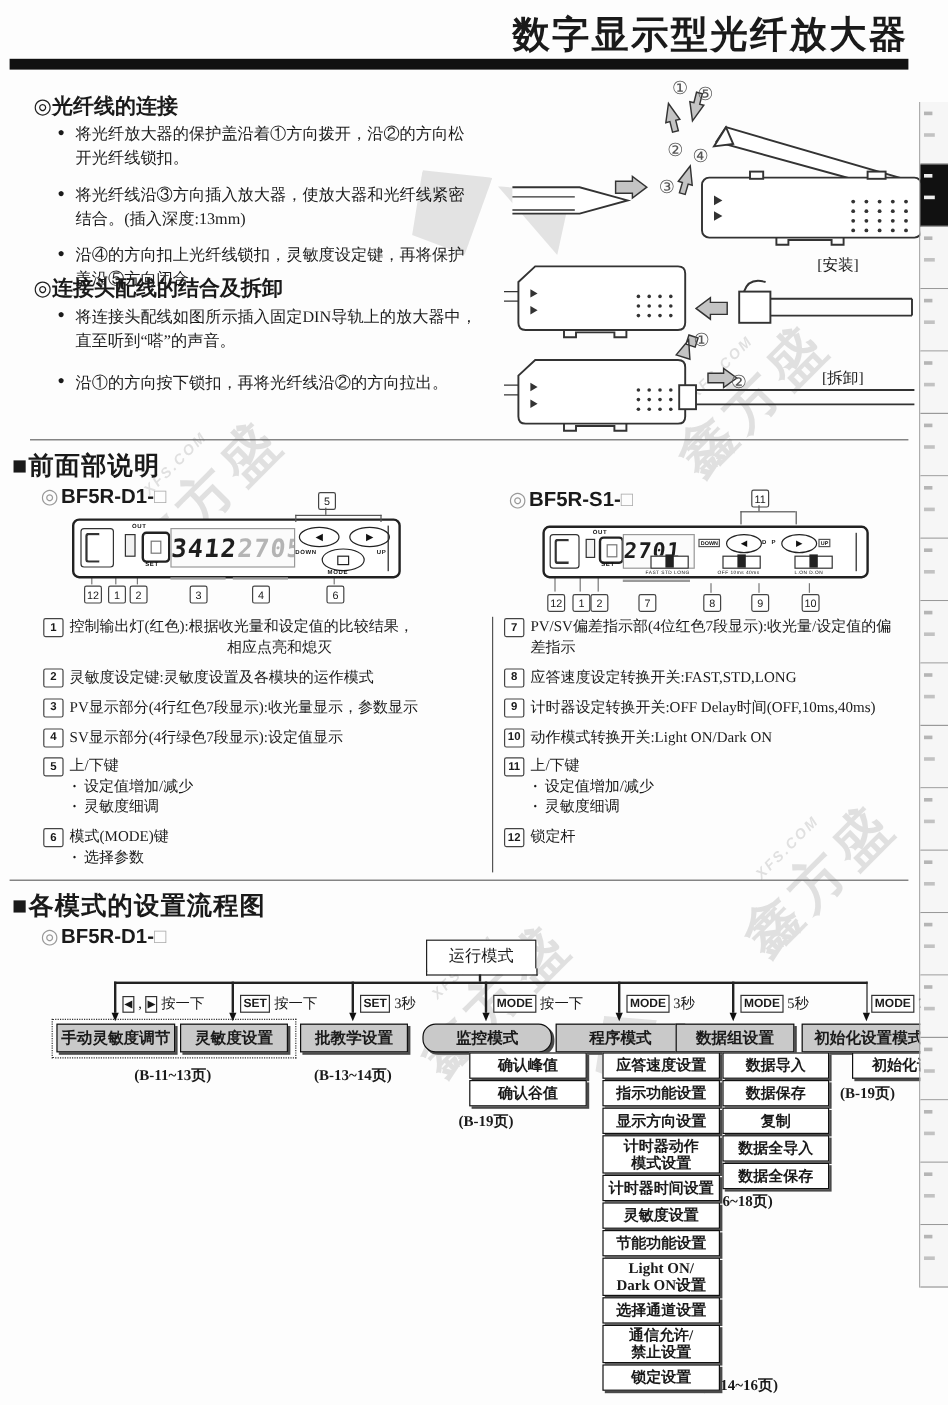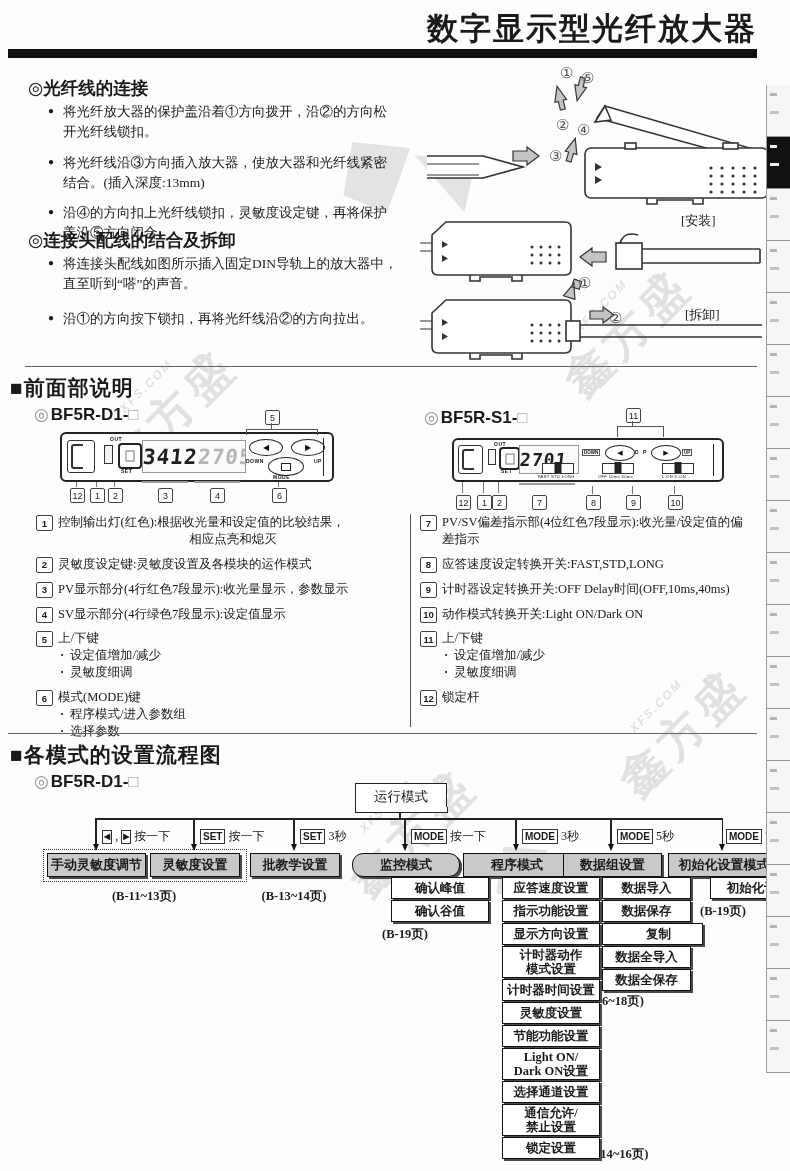--- a/index.html
+++ b/index.html
@@ -446,21 +446,20 @@
     </div>
     <div class="lg-item">
       <span class="lg-num">5</span>
       <span>上/下键</span>
       <div class="lg-bullet">设定值增加/减少</div>
       <div class="lg-bullet">灵敏度细调</div>
     </div>
     <div class="lg-item">
       <span class="lg-num">6</span>
       <span>模式(MODE)键</span>
-      <div class="lg-bullet">程序模式/进入参数组</div>
       <div class="lg-bullet">选择参数</div>
     </div>
   </div>
 
   <div class="legend" style="left:420px;top:514px;width:335px;">
     <div class="lg-item">
       <span class="lg-num">7</span>
       <span>PV/SV偏差指示部(4位红色7段显示):收光量/设定值的偏差指示</span>
     </div>
     <div class="lg-item">
@@ -573,19 +572,19 @@
   <div class="flow-sub" style="left:468px;top:1025px;width:96px;height:20px;">节能功能设置</div>
   <div class="flow-sub" style="left:468px;top:1048px;width:96px;height:30px;">Light ON/
 Dark ON设置</div>
   <div class="flow-sub" style="left:468px;top:1081px;width:96px;height:20px;">选择通道设置</div>
   <div class="flow-sub" style="left:468px;top:1104px;width:96px;height:30px;">通信允许/
 禁止设置</div>
   <div class="flow-sub" style="left:468px;top:1137px;width:96px;height:20px;">锁定设置</div>
 
   <div class="flow-sub" style="left:568px;top:877px;width:87px;height:20px;">数据导入</div>
   <div class="flow-sub" style="left:568px;top:900px;width:87px;height:20px;">数据保存</div>
-  <div class="flow-sub" style="left:568px;top:923px;width:87px;height:20px;padding-left:12px;">复制</div>
+  <div class="flow-sub" style="left:568px;top:923px;width:87px;height:20px;">复制</div>
   <div class="flow-sub" style="left:568px;top:946px;width:87px;height:20px;">数据全导入</div>
   <div class="flow-sub" style="left:568px;top:969px;width:87px;height:20px;">数据全保存</div>
 
   <div class="flow-sub" style="left:676px;top:877px;width:94px;height:20px;">初始化设置</div>
 
 </div>
 
 </body></html>

